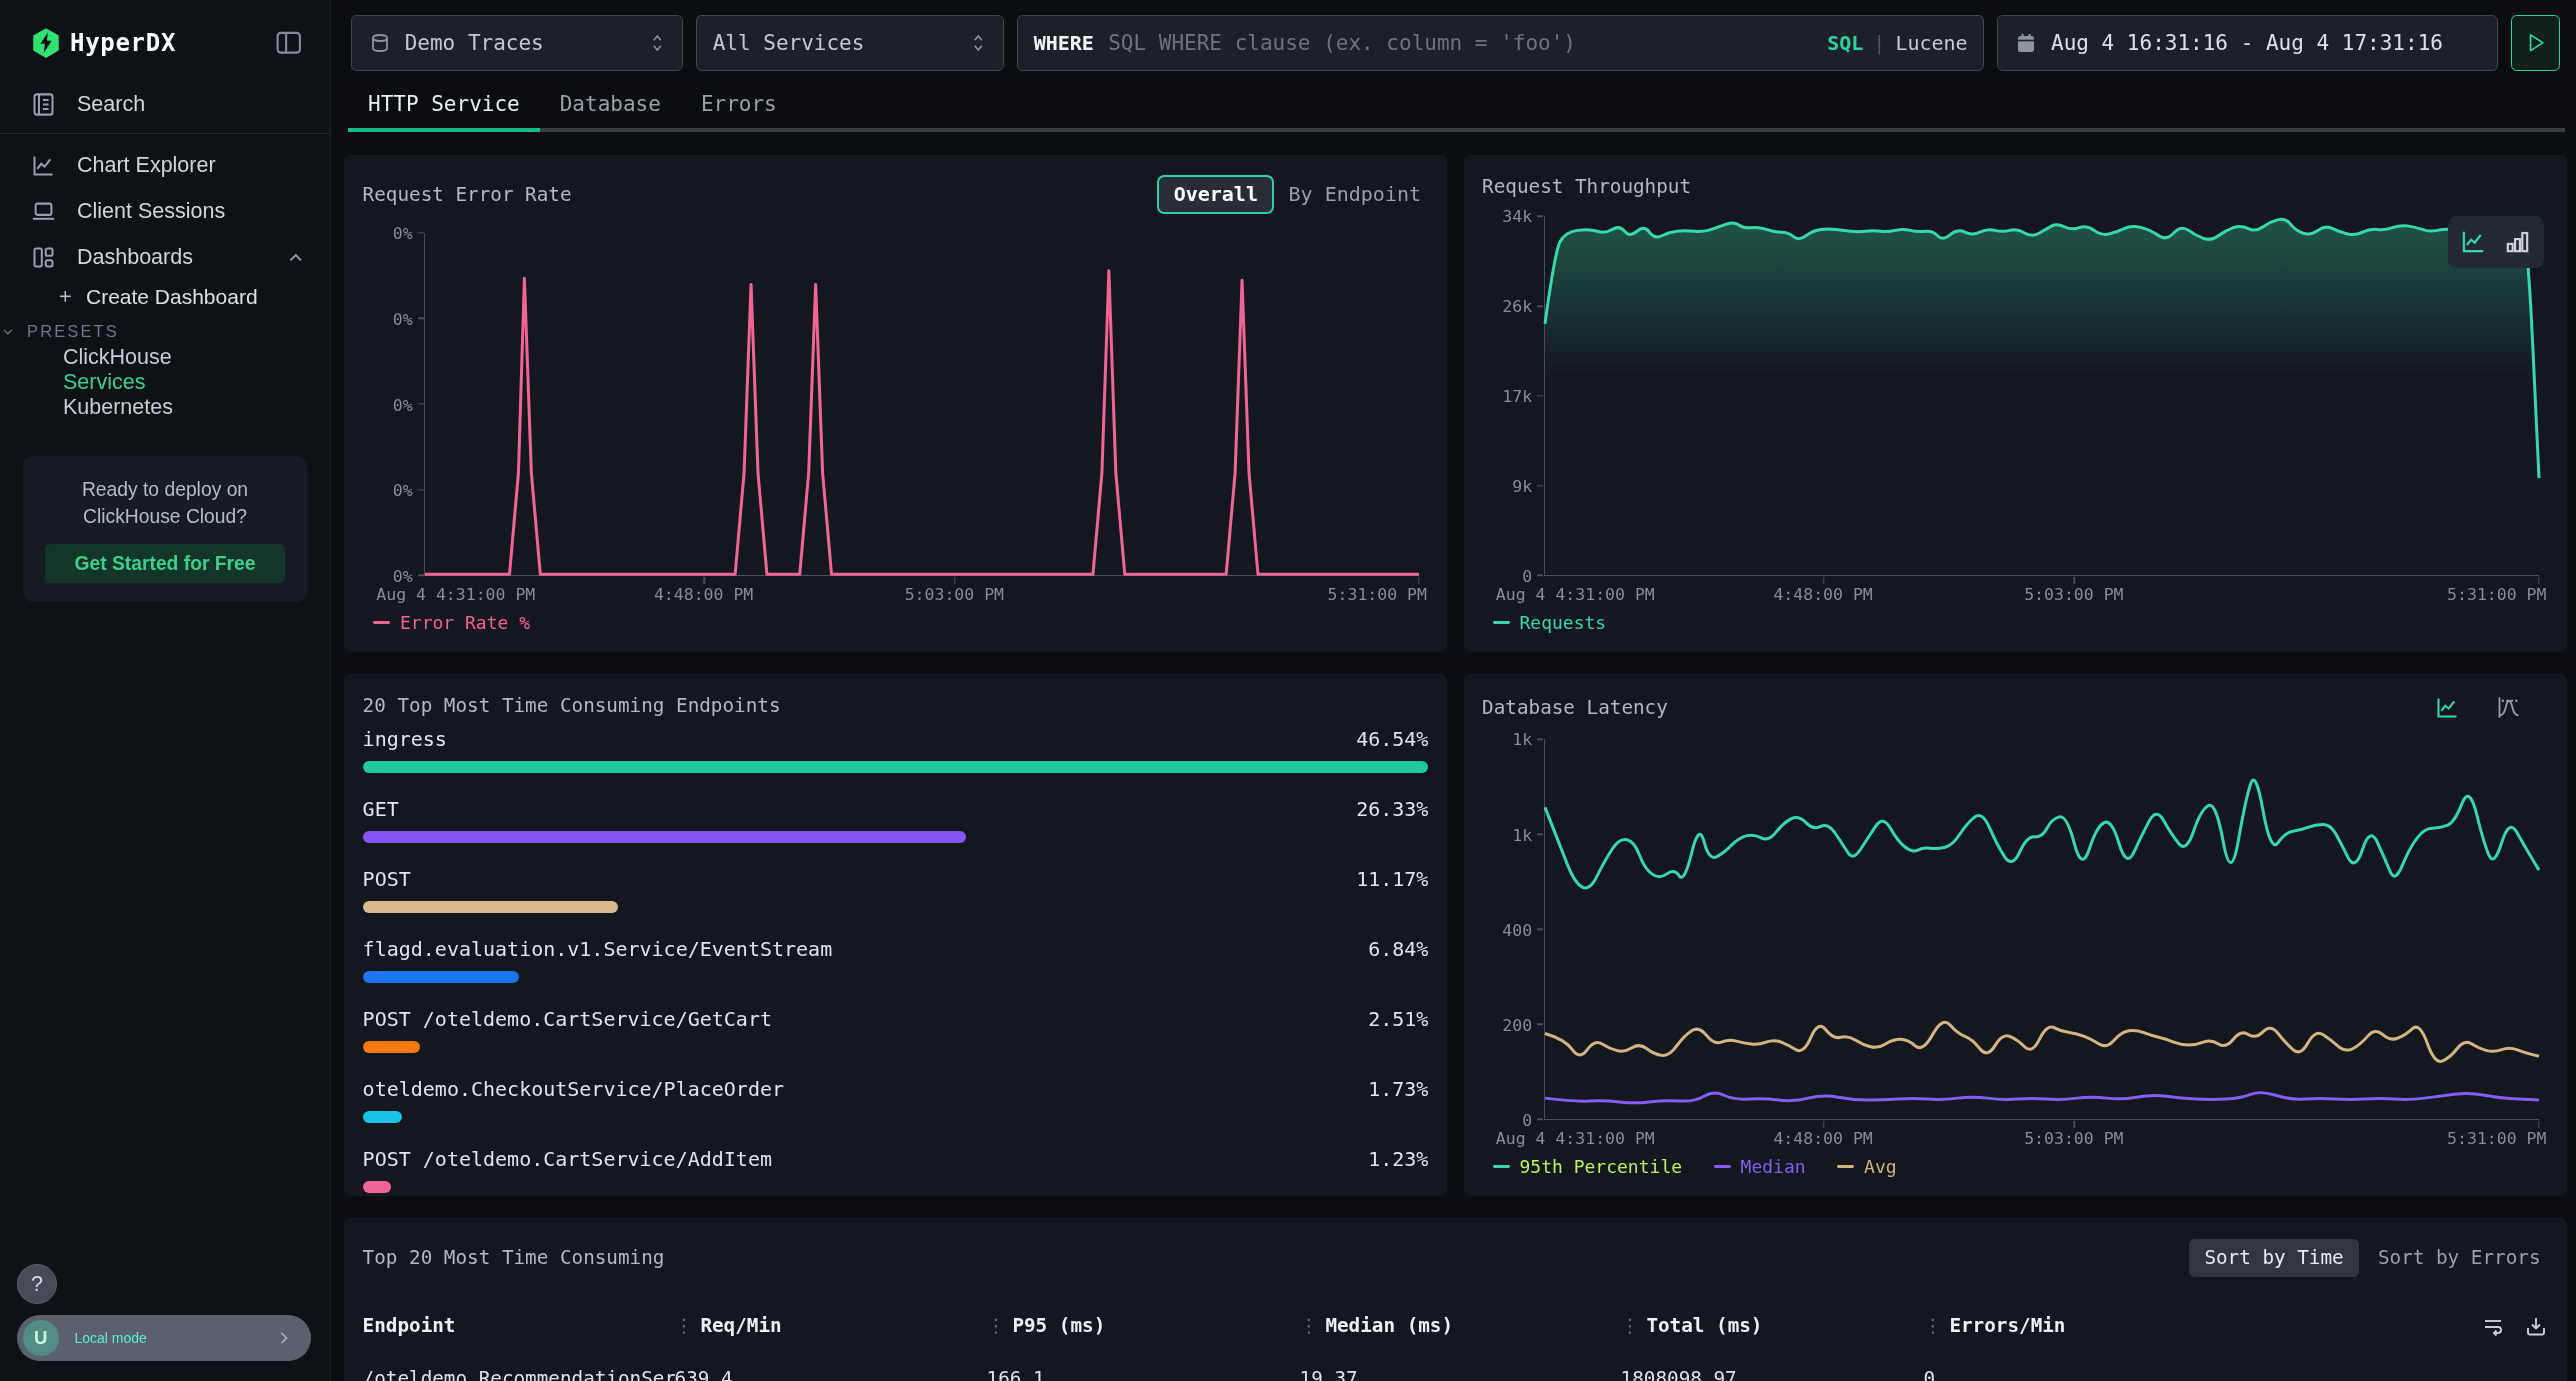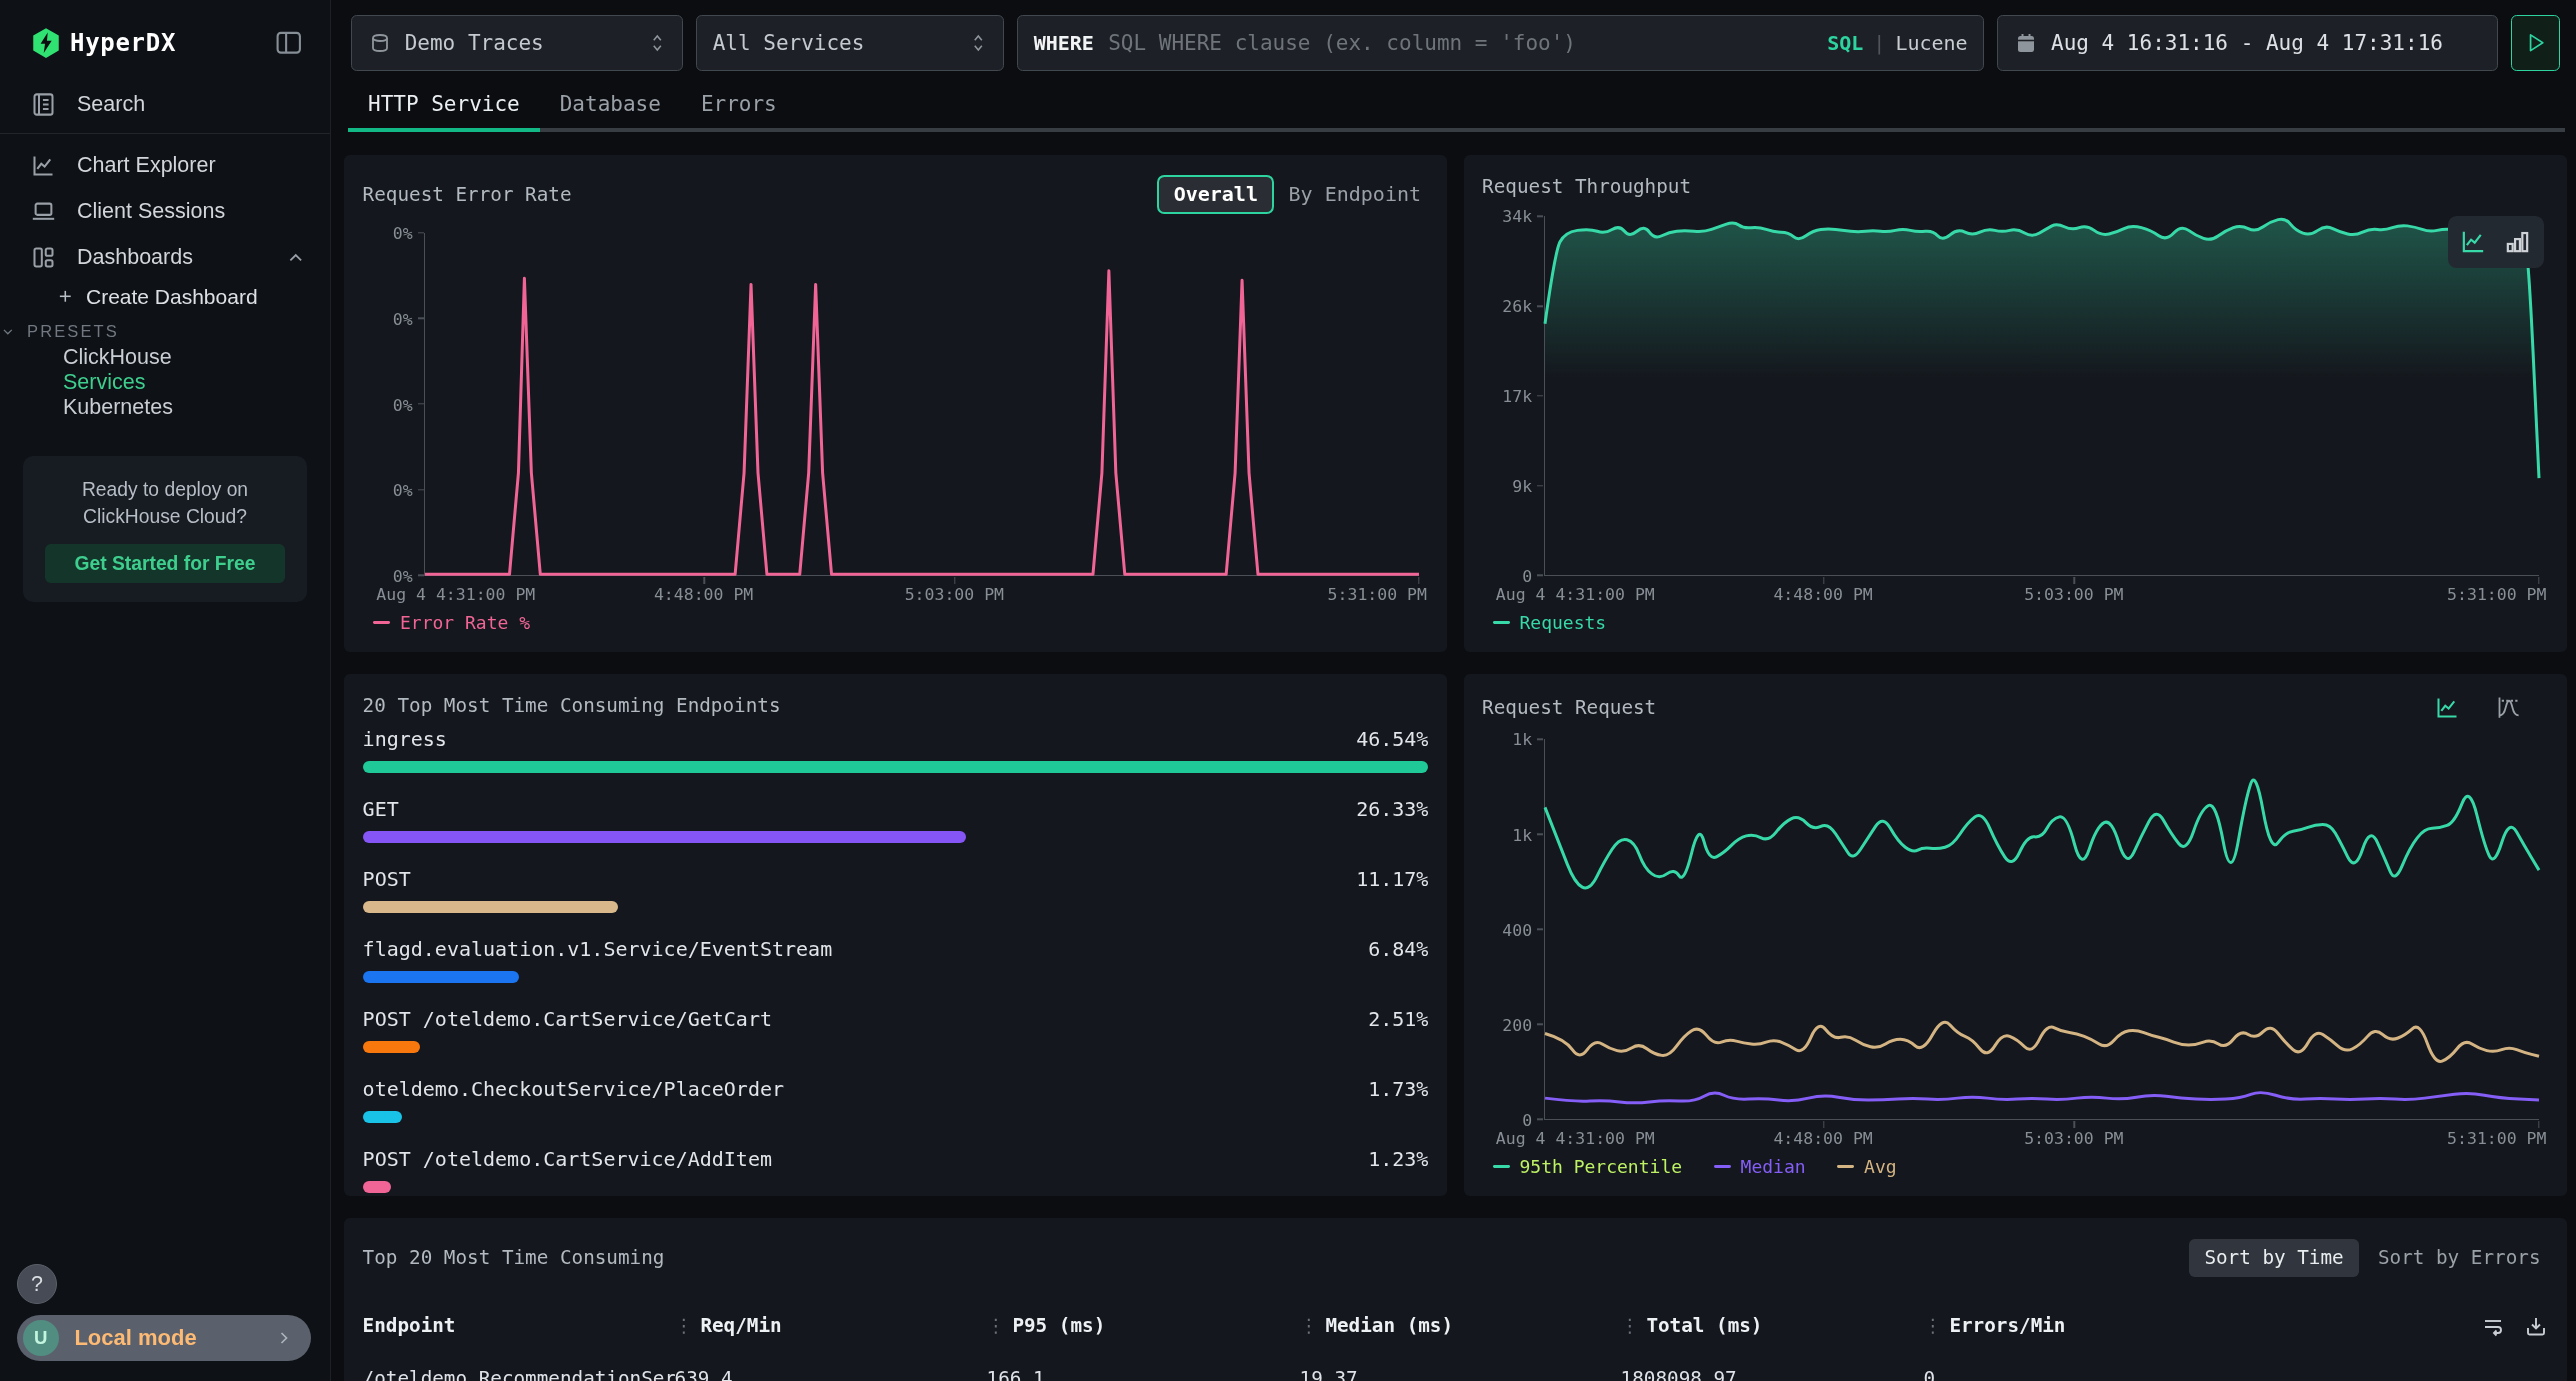--- a/index.html
+++ b/index.html
@@ -50,21 +50,21 @@
     position:absolute; left:17px; bottom:77px; width:40px; height:40px; border-radius:50%;
     background:#464b55; border:1.4px solid #5a5f69; color:#d9dce1; font-size:21.5px;
     display:flex; align-items:center; justify-content:center; cursor:pointer;
   }
   .user-pill {
     position:absolute; left:17px; right:18.6px; bottom:20px; height:46px; border-radius:23px;
     background:#5b616c; display:flex; align-items:center; padding:0 17px 0 5.7px; cursor:pointer;
   }
   .avatar { width:36px; height:36px; border-radius:50%; background:#518d81; color:#c2f4de;
     font-weight:bold; font-size:18.6px; display:flex; align-items:center; justify-content:center; }
-  .user-label { margin-left:15.7px; font-size:22px; font-weight:bold; color:#fdba74; flex:1; }
+  .user-label { margin-left:15.7px; font-size:14px; font-weight:normal; color:#5eead4; flex:1; }
   .pill-chev { width:20px; height:20px; color:#aeb4bc; }
 
   
   .main { position:absolute; left:331px; top:0; right:0; bottom:0; }
   .topbar { display:flex; align-items:center; margin:15px 15.7px 0 20px; gap:13px; height:56px; }
   .ctl {
     height:56px; background:#1d2127; border:1.4px solid #42484f; border-radius:5.7px;
     display:flex; align-items:center; padding:0 15.7px; font-size:21px; color:#c5cad0; cursor:pointer;
   }
   .ctl .cicon { width:24px; height:24px; margin-right:13px; color:#8f959c; flex:0 0 auto; }
@@ -506,21 +506,21 @@
               <span class="ep-label">POST /oteldemo.CartService/AddItem</span>
               <span class="ep-pct">1.23%</span>
             </div>
             <div class="ep-bar" style="width: 2.64289%; background: rgb(240, 101, 149);"></div>
           </div>
         </div>
     </section>
 
     <section class="panel">
       <div class="panel-head">
-        <div class="panel-title">Request Request</div>
+        <div class="panel-title">Database Latency</div>
         <div class="head-icons">
           <span class="hicon">
             <svg class="ic" viewBox="0 0 24 24" fill="none" stroke="#38d9a9" stroke-width="1.8">
               <polyline points="4,4 4,20 20,20"></polyline>
                 <polyline points="6.5,15 10,10.5 13,13 18,6.5"></polyline>
             </svg>
           </span>
           <span class="hicon">
             <svg class="ic" viewBox="0 0 24 24" fill="none" stroke="#9aa0a7" stroke-width="1.6">
               <line x1="4" y1="3" x2="4" y2="21"></line>

